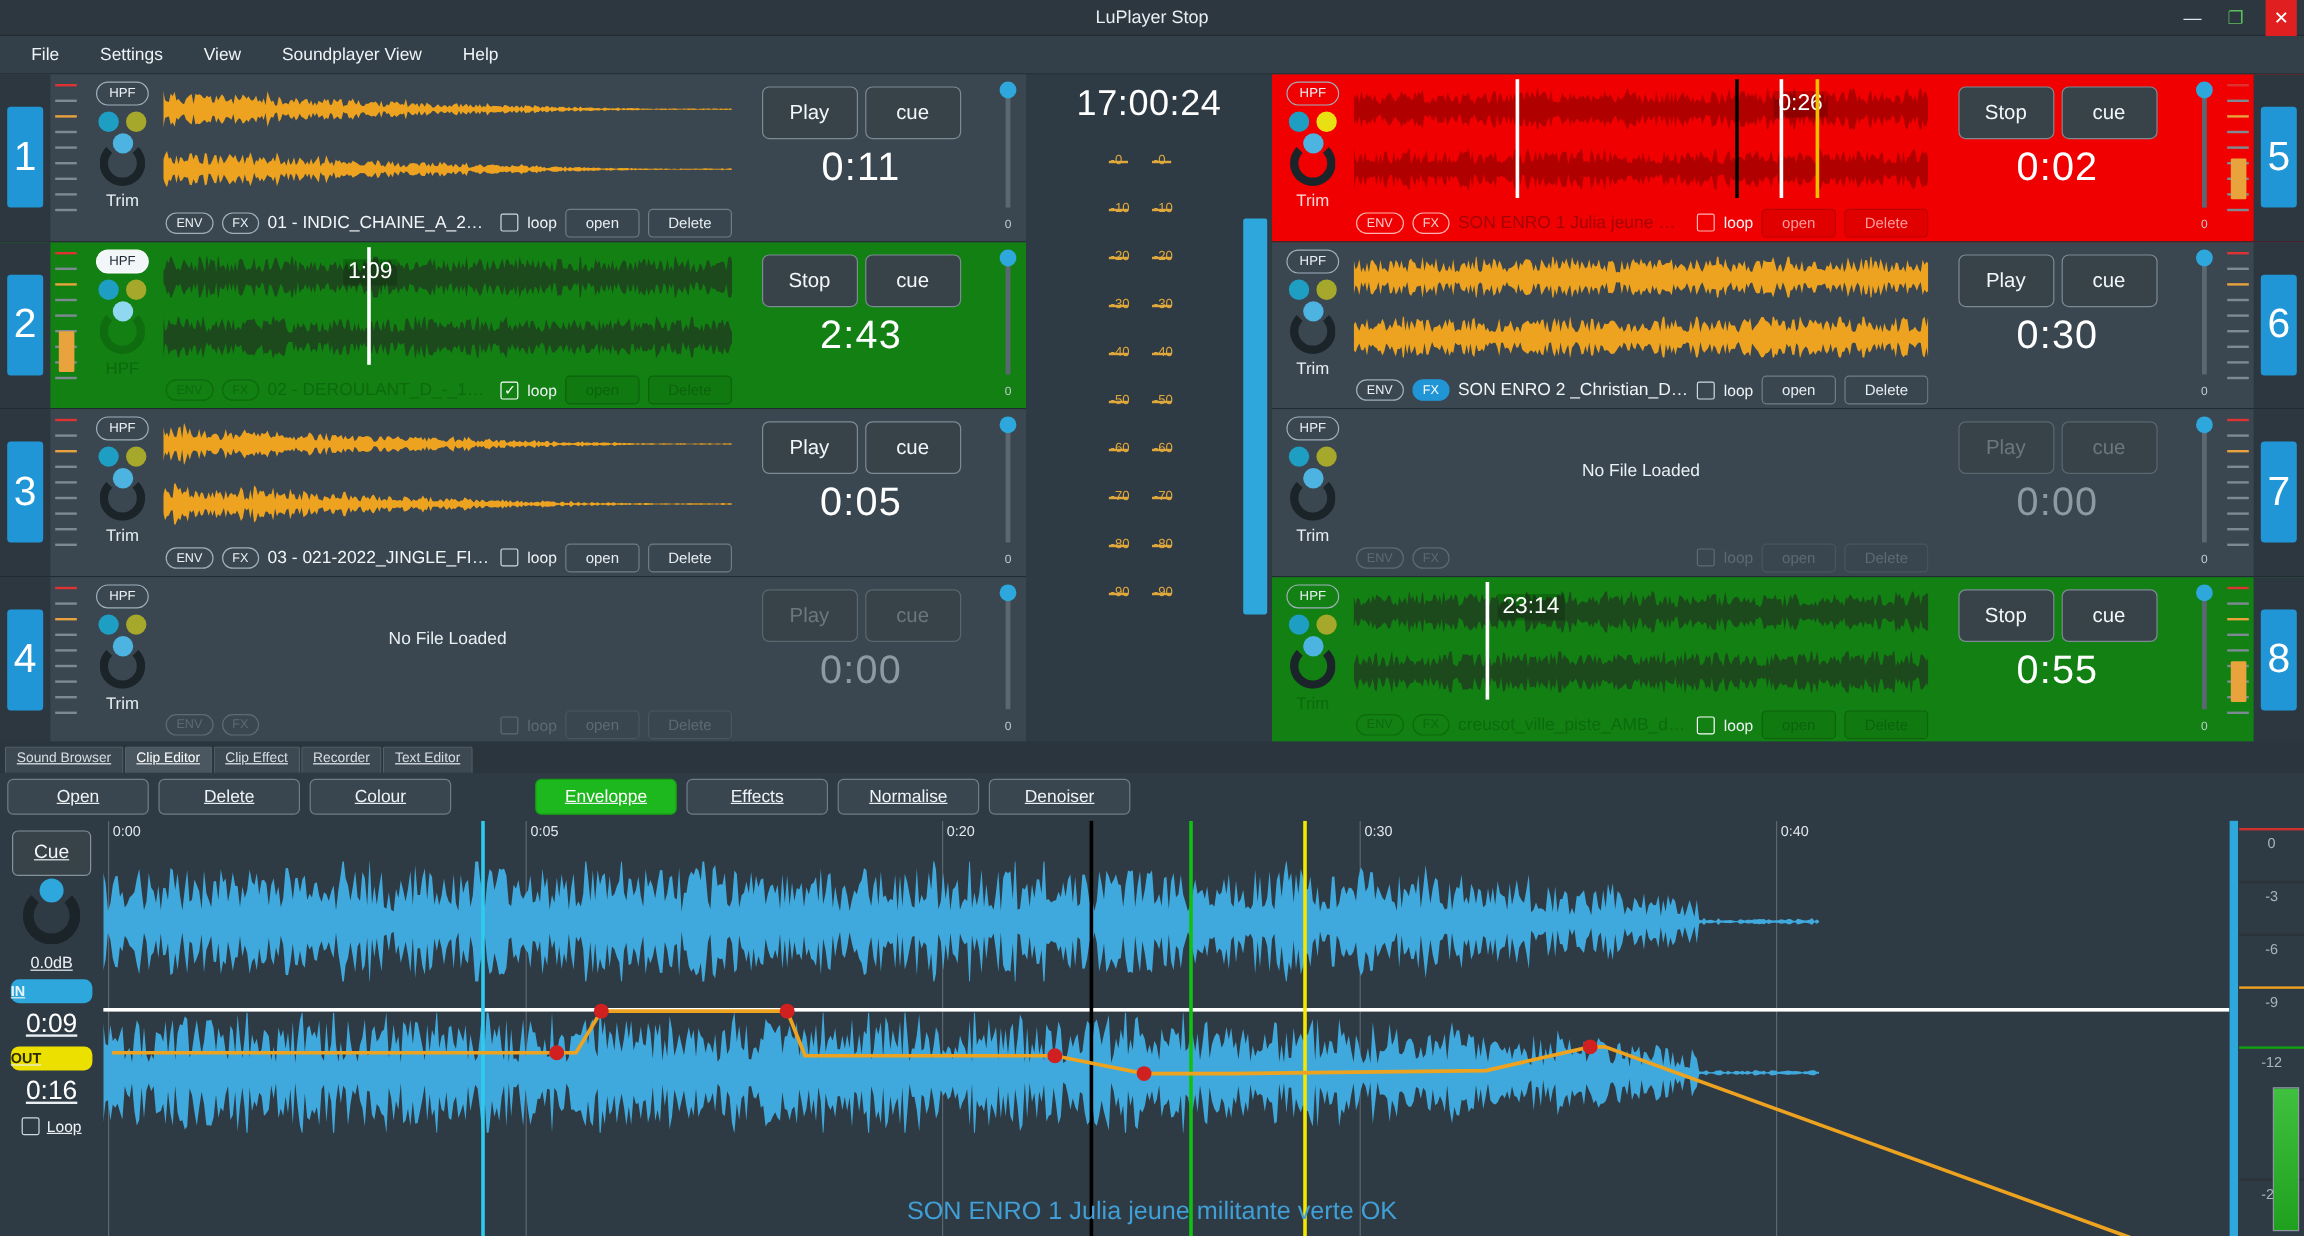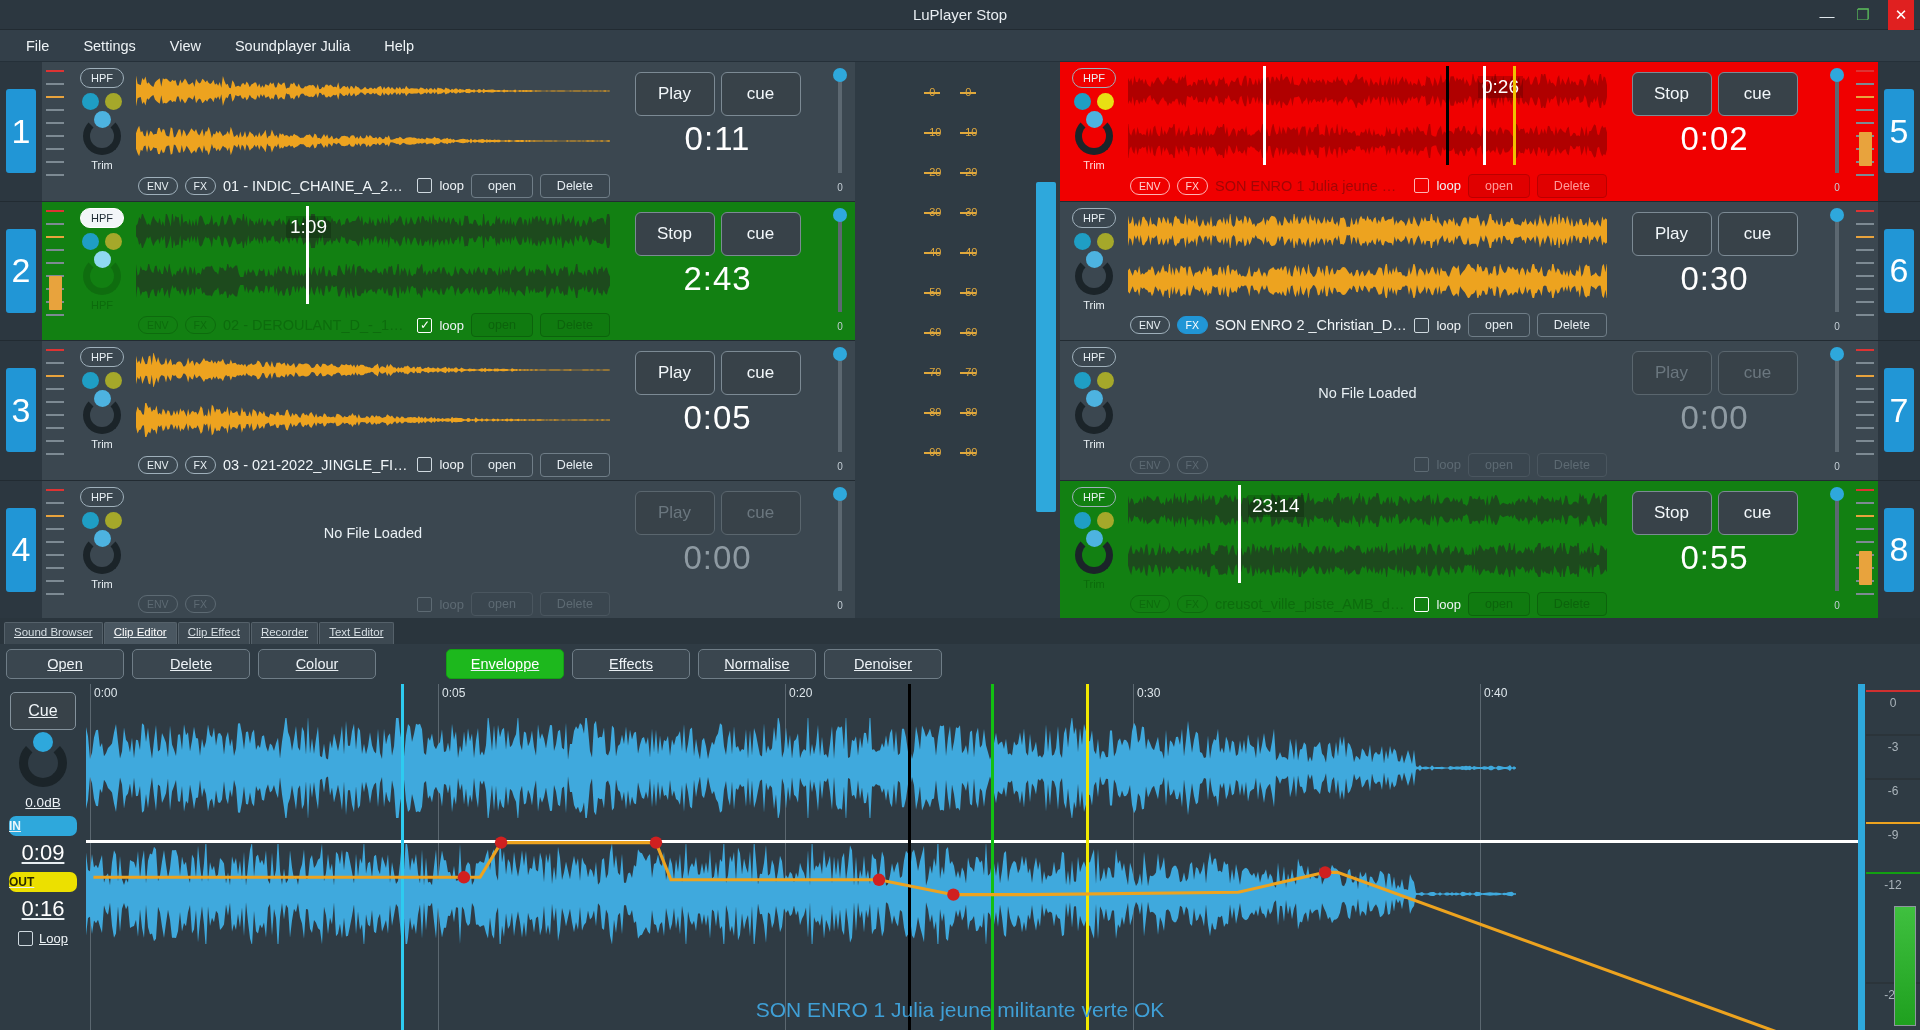--- a/index.html
+++ b/index.html
@@ -91,21 +91,21 @@
     width: 38px; height: 38px; border-radius: 50%;
     border: 7px solid #1b2429; border-top-color: transparent;
     position: relative; margin-top: 4px;
   }
   .knob::after {
     content:''; position: absolute; width: 17px; height: 17px; border-radius: 50%;
     background: #4db3e0; top: -13px; left: 4px;
   }
   .knob.lit { border-color: #0f6d0f; border-top-color: transparent; }
   .knob.lit::after { background: #8fd8f0; }
-  .trim-lbl { font-size: 11px; color: #e9f0f4; margin-top: 1px; }
+  .trim-lbl { font-size: 14px; color: #e9f0f4; margin-top: 1px; }
   .trim-lbl.dim { color: #0c6a0c; }
   .trim-lbl.redbg { color: #ffd9d9; }
 
   .wave-zone { flex: 1; position: relative; overflow: hidden; min-width: 0; }
   .wave-row { position: absolute; left: 0; right: 0; height: 34px; }
   .wave-row.top { top: 12px; }
   .wave-row.bot { top: 62px; }
   .wave-svg { width: 100%; height: 100%; display: block; }
 
   .playhead { position: absolute; top: 4px; bottom: 36px; width: 3px; background: #fff; }
@@ -274,21 +274,21 @@
     <span class="win-btn">—</span>
     <span class="win-btn max">❐</span>
     <span class="win-btn close">✕</span>
   </div>
 </div>
 
 <div class="menubar">
   <span class="menu-item">File</span>
   <span class="menu-item">Settings</span>
   <span class="menu-item">View</span>
-  <span class="menu-item">Soundplayer Julia</span>
+  <span class="menu-item">Soundplayer View</span>
   <span class="menu-item">Help</span>
 </div>
 
 <div class="players-area">
   <div class="col-left" id="col-left">
       <div class="player dark">
         <div class="slot-num">
           <div class="num-chip">1</div>
         </div>
         <div class="fader-strip">
@@ -517,20 +517,21 @@
         </div>
         <div class="vol-strip">
           <div class="vol-track"></div>
           <div class="vol-knob"></div>
           <div class="vol-zero">0</div>
         </div>
       </div>
     </div>
 
   <div class="col-center">
+    <div class="clock">17:00:24</div>
     <div class="vu-wrap">
       <div class="vu-scale" id="vu-scale-left">
           <i style="top:18px"></i>
           <span style="top:12px">-0</span>
           <i style="top:58px"></i>
           <span style="top:52px">-10</span>
           <i style="top:98px"></i>
           <span style="top:92px">-20</span>
           <i style="top:138px"></i>
           <span style="top:132px">-30</span>

